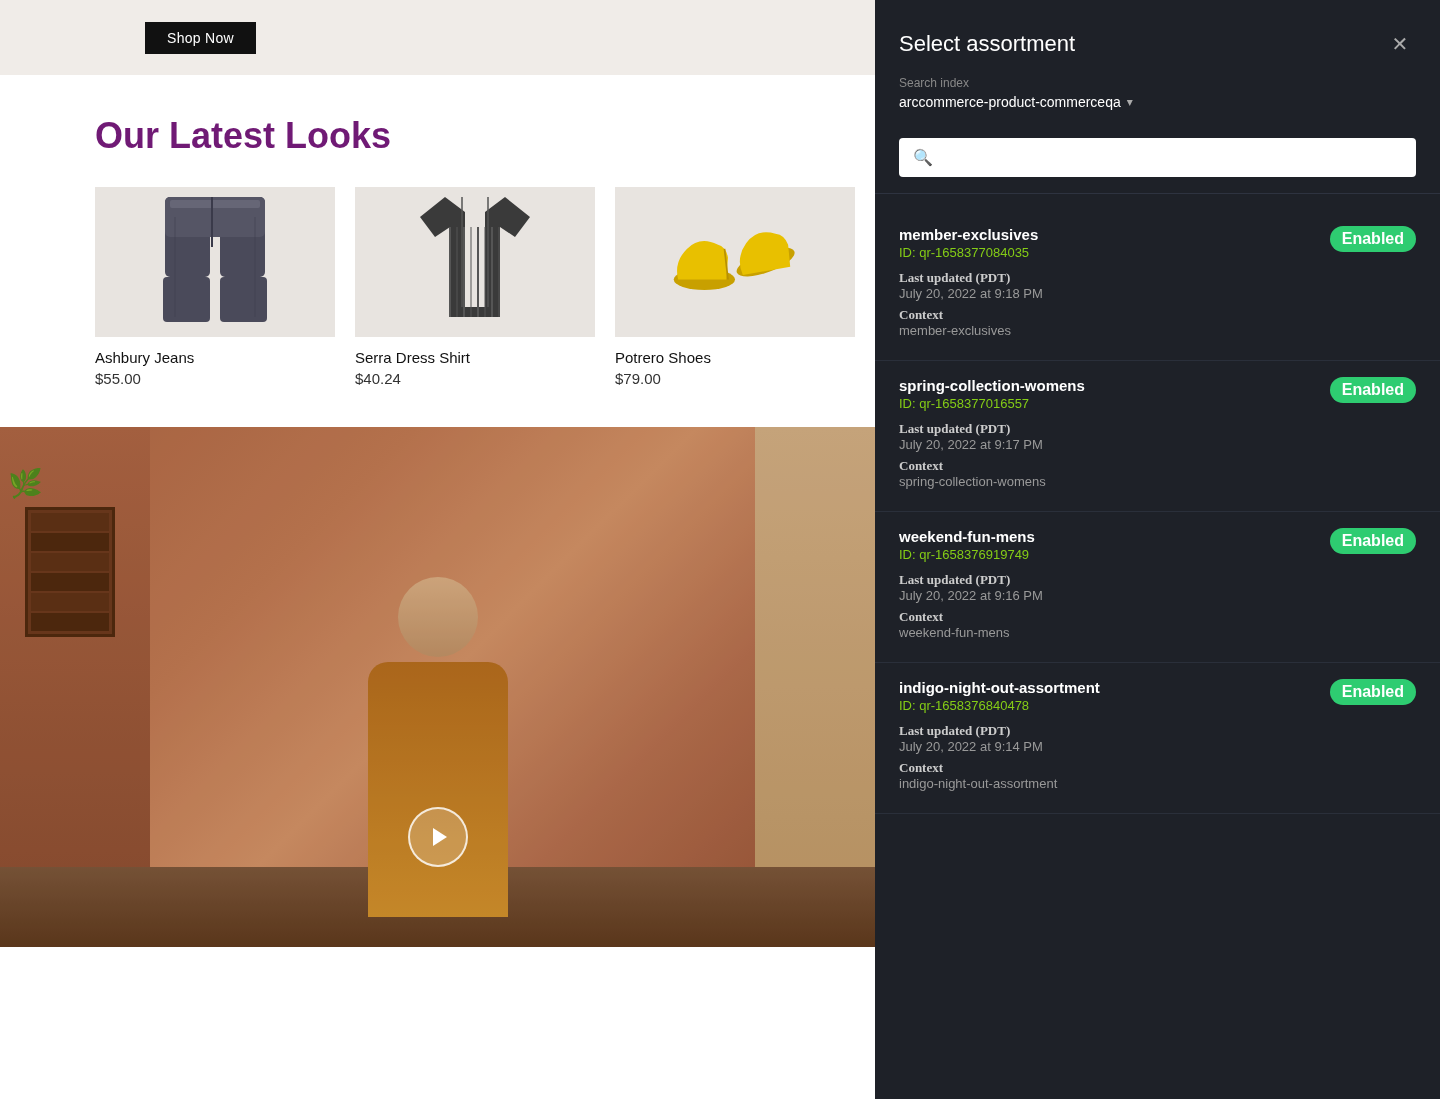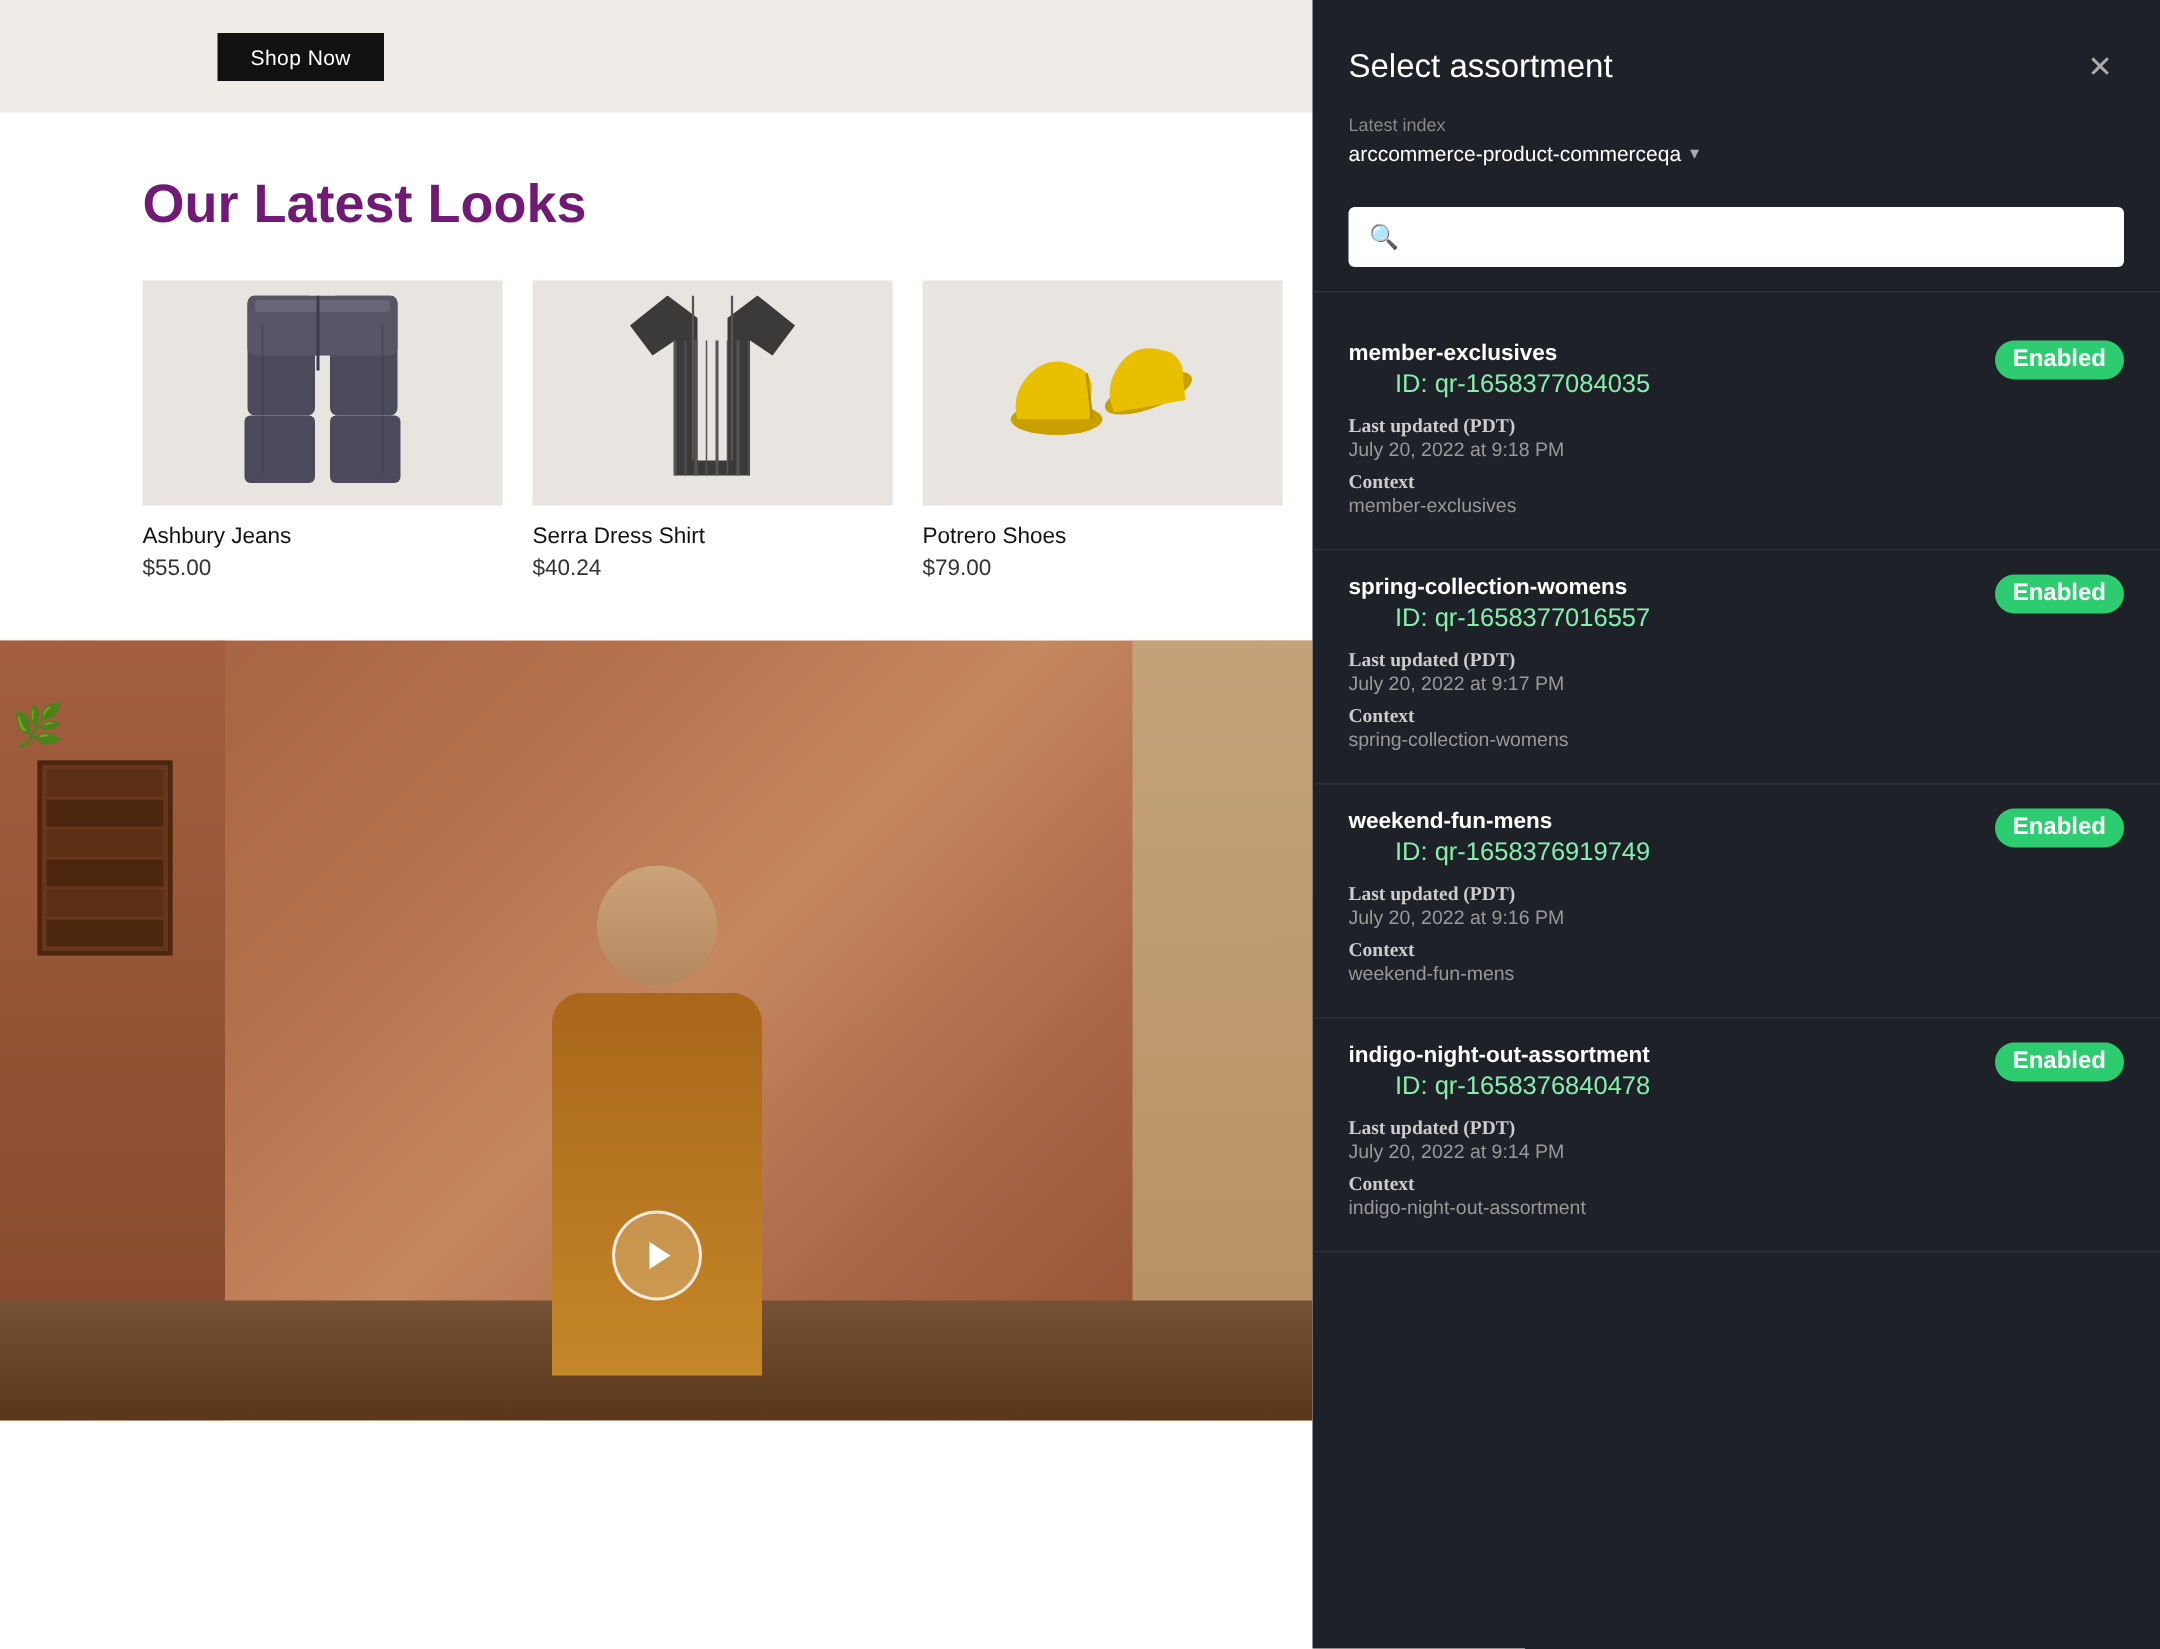--- a/index.html
+++ b/index.html
@@ -211,24 +211,23 @@
       justify-content: space-between;
       align-items: flex-start;
       margin-bottom: 10px;
     }
     .item-name {
       font-size: 15px;
       font-weight: 700;
       color: #fff;
     }
     .item-id {
-      font-size: 17px;
-      color: #86efac;
+      font-size: 13px;
+      color: #84cc16;
       margin-top: 2px;
-      margin-left: 31px;
     }
     .enabled-badge {
       background: #2ecc71;
       color: #fff;
       font-size: 16px;
       font-weight: 600;
       padding: 4px 12px;
       border-radius: 20px;
       white-space: nowrap;
     }
@@ -361,21 +360,21 @@
 </div>
 
 <div class="right-panel">
 
   <div class="panel-header">
     <span class="panel-title">Select assortment</span>
     <button class="close-btn">✕</button>
   </div>
 
   <div class="algolia-section">
-    <div class="algolia-label">Latest index</div>
+    <div class="algolia-label">Search index</div>
     <div class="algolia-dropdown">
       <span class="algolia-value">arccommerce-product-commerceqa</span>
       <span class="chevron-icon">▾</span>
     </div>
   </div>
 
   <div class="search-container">
     <div style="height:12px;"></div>
     <div class="search-box">
       <span class="search-icon">🔍</span>

